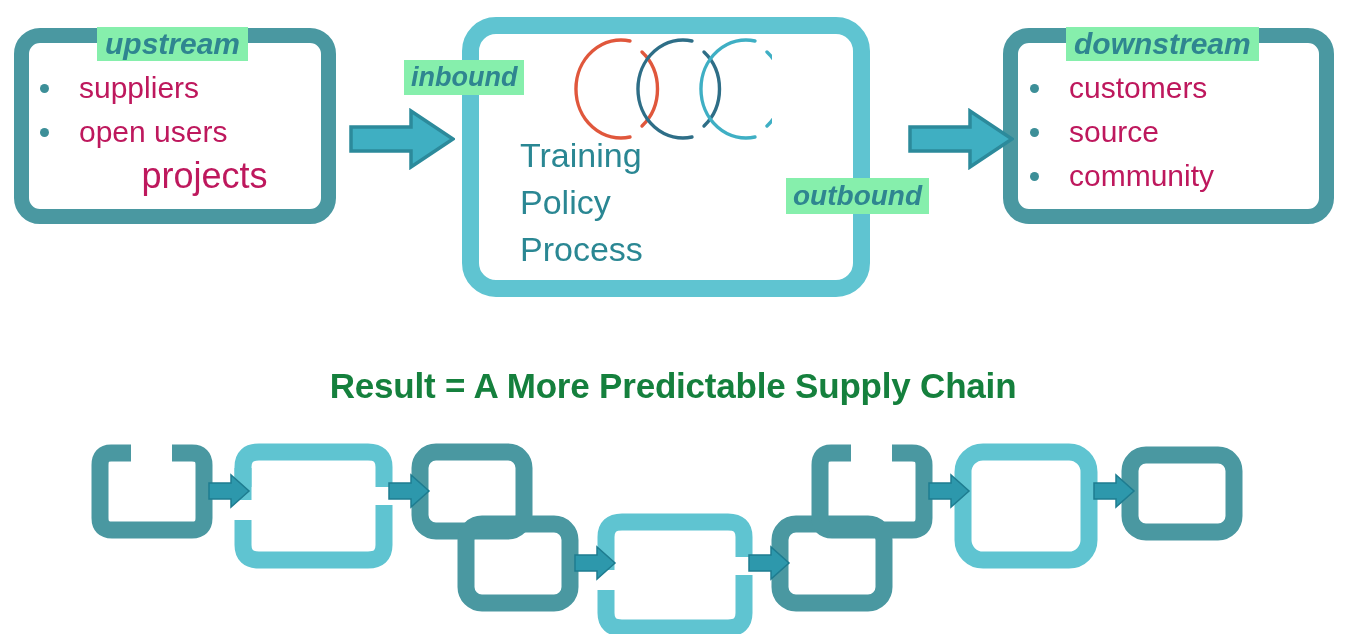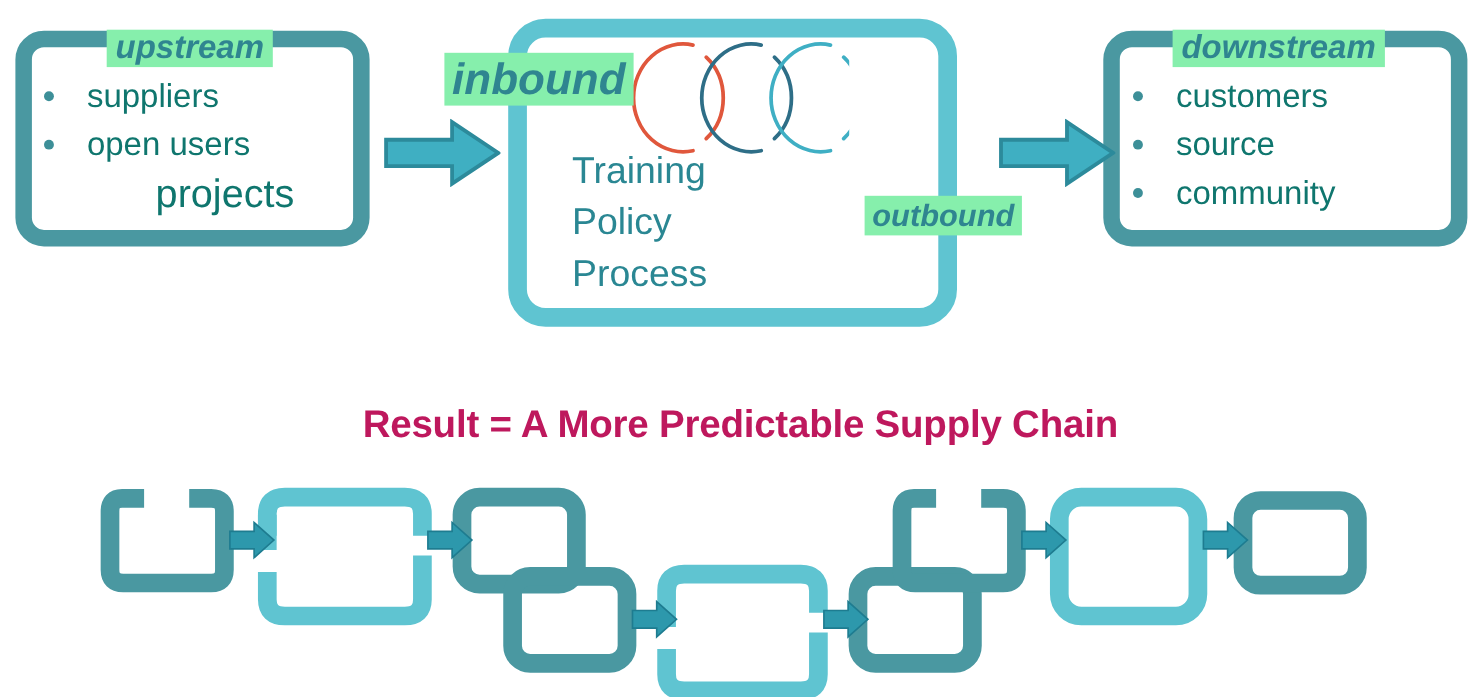--- a/index.html
+++ b/index.html
@@ -26,42 +26,42 @@
     font-style:italic;
     font-weight:700;
     color:#2F8590;
     background:#86efac;
     white-space:nowrap;
     line-height:1;
     z-index:6;
   }
 
   
-  .blist{position:absolute;z-index:5;color:#0f766e;}
+  .blist{position:absolute;z-index:5;color:#be185d;}
   .brow{display:flex;align-items:baseline;white-space:nowrap;}
   .bdot{
     width:9px;height:9px;border-radius:50%;background:#3D8F98;
     margin-right:30px;flex:none;position:relative;top:-5px;
   }
   .btext{font-size:30px;line-height:44px;}
   .bcont{font-size:36px;line-height:44px;padding-left:39px;text-align:center;}
 
   
   .center-words{
     position:absolute;z-index:5;text-align:left;color:#2A8793;
     font-size:34px;line-height:47px;
   }
 
   
   .barrow{position:absolute;z-index:4;}
 
   
   .result{
     position:absolute;
-    color:#be185d;
+    color:#15803d;
     font-size:35px;
     font-weight:700;
     letter-spacing:-0.2px;
     white-space:nowrap;
     z-index:5;
   }
 
   
   .chain{position:absolute;left:0;top:0;width:1346px;height:634px;}
 </style>
@@ -85,21 +85,21 @@
     </div>
     <div class="bcont">projects</div>
   </div>
 
   <div class="barrow" style="left:349px;top:108px;width:106px;height:62px;">
     <svg width="106" height="62" viewBox="0 0 106 62">
       <polygon points="2,19 62,19 62,3 104,31 62,59 62,43 2,43" fill="#3FAFC2" stroke="#2C8A9B" stroke-width="3.5" stroke-linejoin="miter"></polygon>
     </svg>
   </div>
 
-  <div class="edge-label" style="left:404px;top:48px;font-size:40px;padding:4px 7px;">inbound</div>
+  <div class="edge-label" style="left:404px;top:60px;font-size:27px;padding:4px 7px;">inbound</div>
 
   <div class="rbox" style="left:462px;top:17px;width:408px;height:280px;border-width:17px;border-color:#5FC4D1;border-radius:34px;"></div>
 
   <div class="abs" style="left:552px;top:28px;width:220px;height:116px;z-index:5;">
     <svg width="220" height="116" viewBox="0 0 220 116">
 
       <path d="M 78 13 A 45 49 0 1 0 78 109" fill="none" stroke="#E0573C" stroke-width="3.4" stroke-linecap="round"></path>
       <path d="M 90 24 A 45 49 0 0 1 90 98" fill="none" stroke="#E0573C" stroke-width="3.4" stroke-linecap="round"></path>
 
       <path d="M 140 13 A 45 49 0 1 0 140 109" fill="none" stroke="#2E6E87" stroke-width="3.4" stroke-linecap="round"></path>

